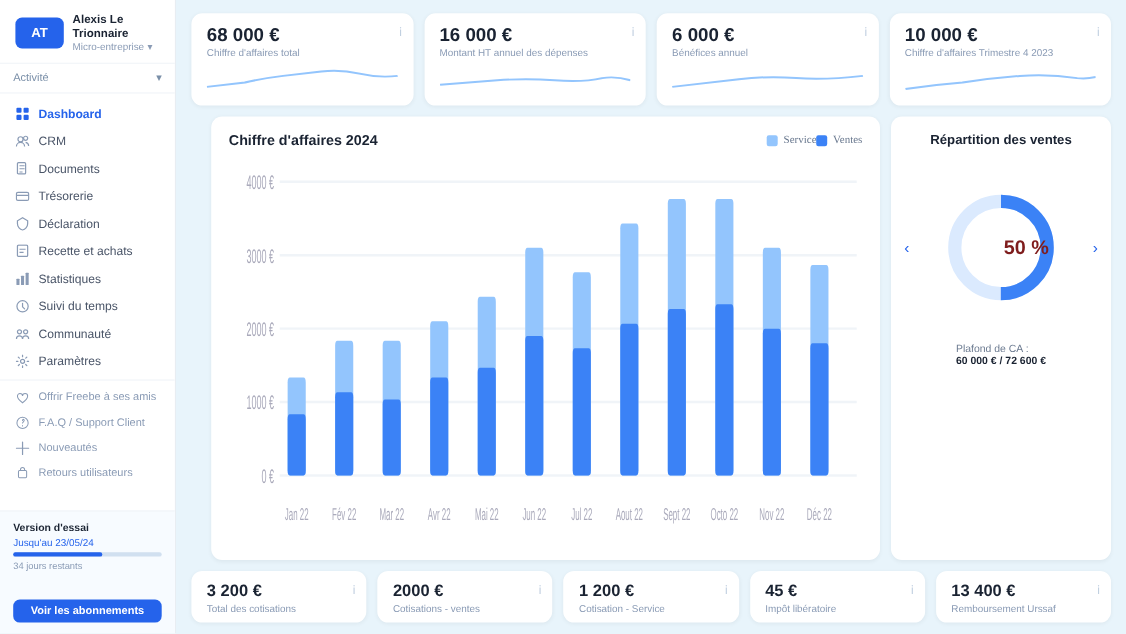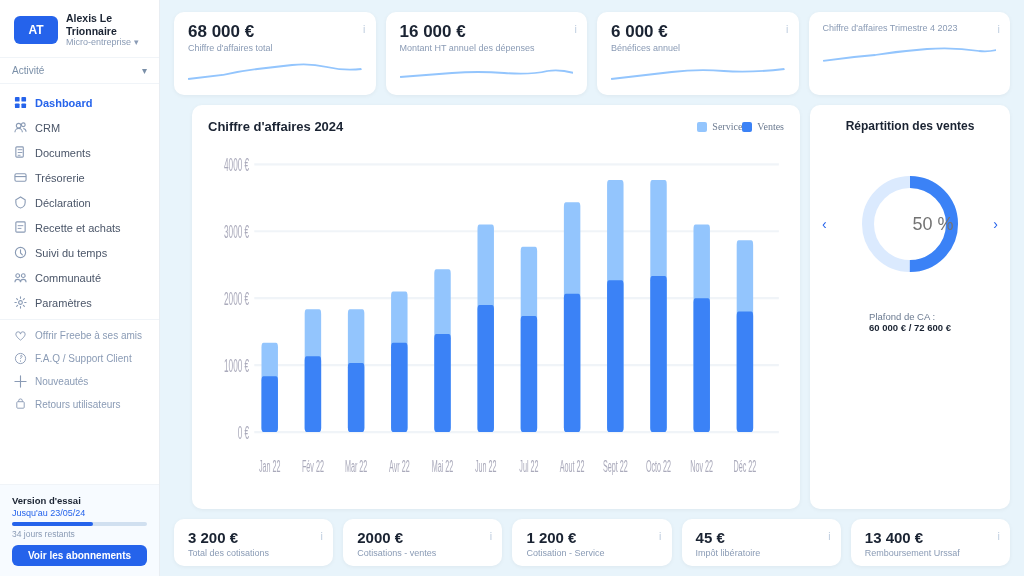--- a/index.html
+++ b/index.html
@@ -68,21 +68,21 @@
       background: #f7fbff;
     }
     .version-label { font-size: 9.5px; font-weight: 700; color: #1a2332; margin-bottom: 2px; }
     .version-date { font-size: 9px; color: #2563eb; margin-bottom: 4px; }
     .progress-bar-bg { background: #d1e0f0; border-radius: 3px; height: 4px; margin-bottom: 3px; }
     .progress-bar-fill { background: #2563eb; height: 4px; border-radius: 3px; width: 60%; }
     .days-left { font-size: 8.5px; color: #8a9bb5; margin-bottom: 6px; }
     .subscribe-btn {
       background: #2563eb; color: white; border: none;
       border-radius: 6px; padding: 5px 10px; font-size: 10px;
-      cursor: pointer; width: 100%; font-weight: 600;
+      cursor: pointer; width: 100%; font-weight: 600; margin-top: 20px;
     }
 
     
     .main {
       flex: 1;
       display: flex;
       flex-direction: column;
       padding: 12px 14px 10px 14px;
       gap: 10px;
       overflow: hidden;
@@ -134,21 +134,21 @@
       padding: 14px 12px 10px;
       box-shadow: 0 1px 4px rgba(0,0,0,0.05);
       display: flex; flex-direction: column; align-items: center; gap: 24px;
     }
     .donut-title { font-size: 12px; font-weight: 700; color: #1a2332; margin-bottom: 10px; text-align: center; }
     .donut-container {
       position: relative; width: 110px; height: 110px;
       display: flex; align-items: center; justify-content: center;
     }
     .donut-center-text {
-      position: absolute; font-size: 18px; font-weight: 400; color: #737373; padding-left: 46px;
+      position: absolute; font-size: 18px; font-weight: 700; color: #7f1d1d; padding-left: 46px;
     }
     .donut-nav {
       display: flex; align-items: center; gap: 8px;
       width: 100%; justify-content: space-between;
       margin-top: 2px;
     }
     .donut-arrow { font-size: 14px; color: #2563eb; cursor: pointer; }
     .donut-caption { font-size: 9.5px; color: #6b7a90; margin-top: 8px; }
     .donut-caption strong { color: #1a2332; font-weight: 700; }
 
@@ -230,20 +230,28 @@
     </div>
     <div class="nav-item">
       <svg class="nav-icon" viewBox="0 0 14 14" fill="none">
           <rect x="2" y="1" width="10" height="11" rx="1" stroke="#8a9bb5" stroke-width="1.2"></rect>
           <path d="M4 5h6M4 8h4" stroke="#8a9bb5" stroke-width="1"></path>
         </svg>
       <span>Recette et achats</span>
     </div>
     <div class="nav-item">
       <svg class="nav-icon" viewBox="0 0 14 14" fill="none">
+          <rect x="1" y="7" width="3" height="6" rx=".5" fill="#8a9bb5"></rect>
+          <rect x="5.5" y="4" width="3" height="9" rx=".5" fill="#8a9bb5"></rect>
+          <rect x="10" y="1" width="3" height="12" rx=".5" fill="#8a9bb5"></rect>
+        </svg>
+      <span>Statistiques</span>
+    </div>
+    <div class="nav-item">
+      <svg class="nav-icon" viewBox="0 0 14 14" fill="none">
           <circle cx="7" cy="7" r="5.5" stroke="#8a9bb5" stroke-width="1.2"></circle>
           <path d="M7 4v3.5l2 2" stroke="#8a9bb5" stroke-width="1.2" stroke-linecap="round"></path>
         </svg>
       <span>Suivi du temps</span>
     </div>
     <div class="nav-item">
       <svg class="nav-icon" viewBox="0 0 14 14" fill="none">
           <circle cx="4" cy="5" r="2" stroke="#8a9bb5" stroke-width="1.2"></circle>
           <circle cx="10" cy="5" r="2" stroke="#8a9bb5" stroke-width="1.2"></circle>
           <path d="M1 12c0-1.7 1.3-3 3-3s3 1.3 3 3M7 12c0-1.7 1.3-3 3-3s3 1.3 3 3" stroke="#8a9bb5" stroke-width="1.2"></path>
@@ -326,20 +334,21 @@
       <div class="kpi-value">6 000 €</div>
       <div class="kpi-label">Bénéfices annuel</div>
       <div class="kpi-sparkline">
         <svg class="sparkline-svg" viewBox="0 0 100 28" preserveAspectRatio="none">
           <path d="M0 22 Q20 18 35 15 Q50 12 65 14 Q80 16 100 12" fill="none" stroke="#93c5fd" stroke-width="1.8"></path>
         </svg>
       </div>
     </div>
     <div class="kpi-card">
       <span class="kpi-info">ℹ</span>
+      <div class="kpi-value">10 000 €</div>
       <div class="kpi-label">Chiffre d'affaires Trimestre 4 2023</div>
       <div class="kpi-sparkline">
         <svg class="sparkline-svg" viewBox="0 0 100 28" preserveAspectRatio="none">
           <path d="M0 24 Q15 20 30 18 Q45 14 60 12 Q75 10 90 14 Q95 15 100 13" fill="none" stroke="#93c5fd" stroke-width="1.8"></path>
         </svg>
       </div>
     </div>
   </div>
 
   <div class="middle-row">

